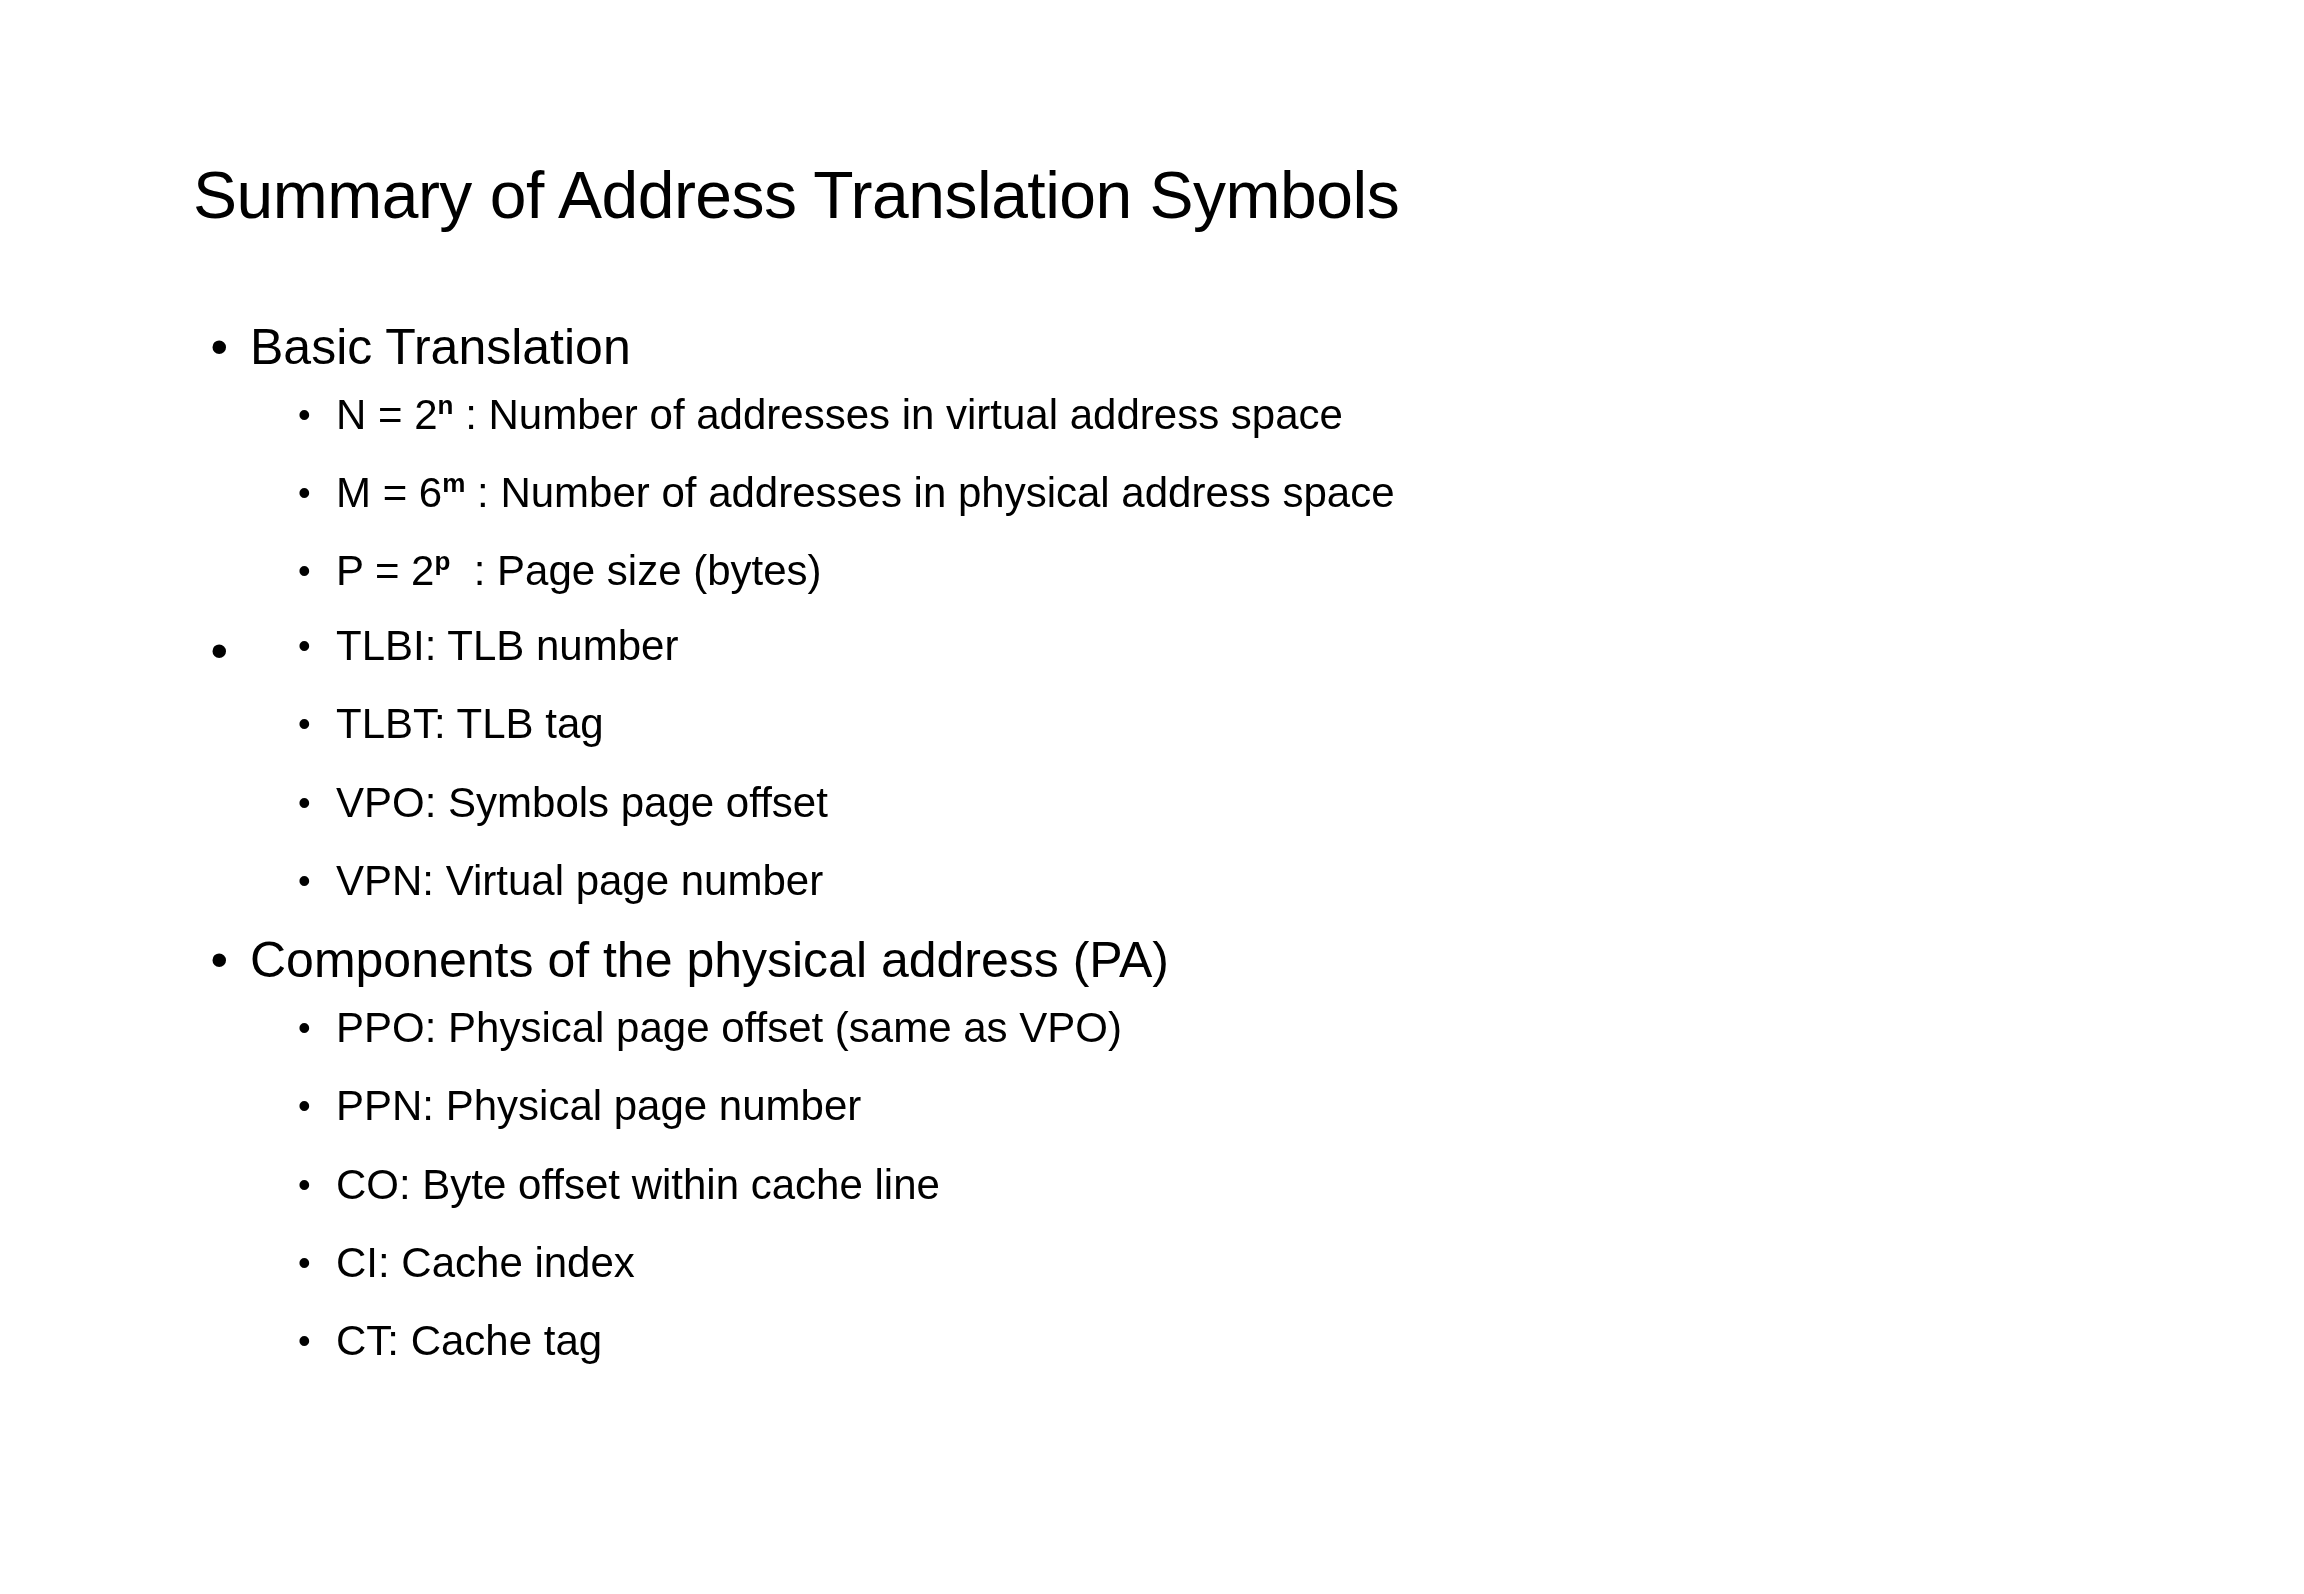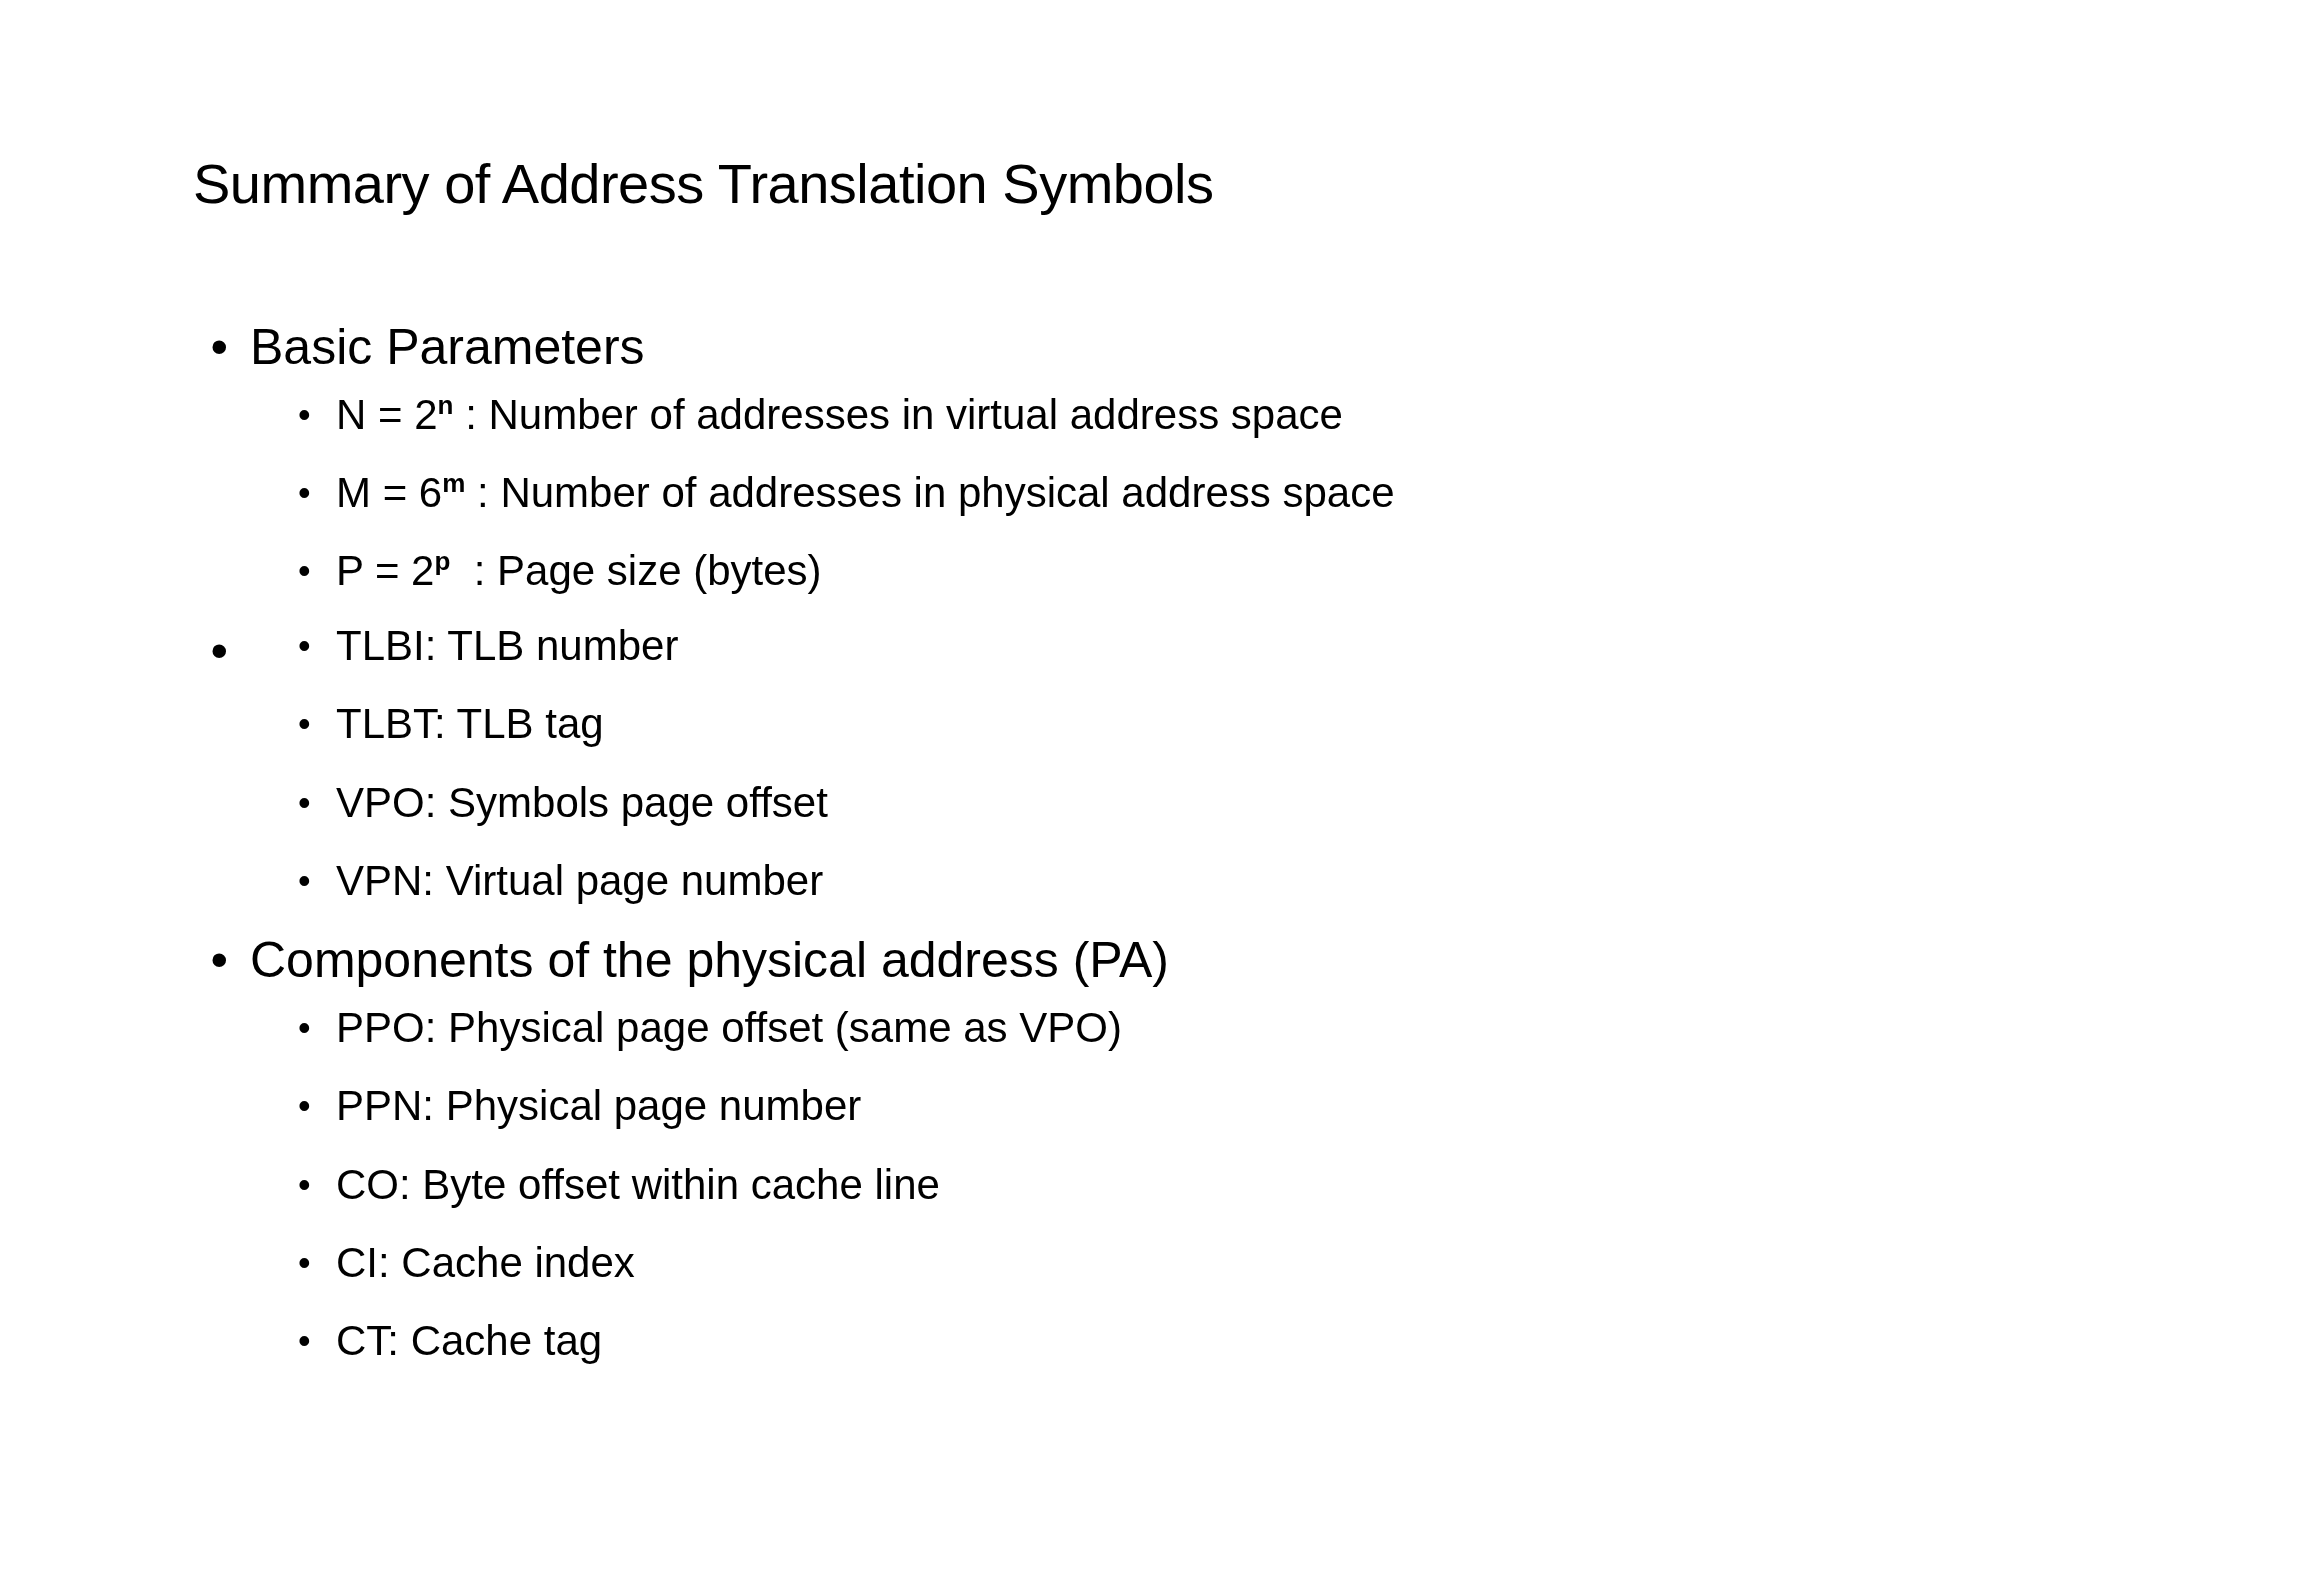--- a/index.html
+++ b/index.html
@@ -22,21 +22,21 @@
     overflow: hidden;
     box-sizing: border-box;
   }
 
   
   .slide-title {
     position: absolute;
     left: 193px;
     top: 115px;
     width: 1962px;
-    font-size: 56px;
+    font-size: 66px;
     line-height: 1.12;
     font-weight: 400;
     letter-spacing: -0.5px;
     color: #000000;
     white-space: nowrap;
   }
 
   
   .body-area {
     position: absolute;
@@ -115,21 +115,21 @@
 <div class="slide">
 
   <h1 class="slide-title">Summary of Address Translation Symbols</h1>
 
   <div class="body-area">
 
     <div class="group">
       <ul class="lvl1">
         <li class="lvl1-item">
           <span class="bullet-dot">•</span>
-          <span>Basic Parameters</span>
+          <span>Basic Translation</span>
         </li>
       </ul>
       <ul class="lvl2">
         <li class="lvl2-item">
           <span class="bullet-dot">•</span>
           <span class="b">N = 2</span><sup class="exp">n</sup><span> : Number of addresses in virtual address space</span>
         </li>
         <li class="lvl2-item">
           <span class="bullet-dot">•</span>
           <span class="b">M = 6</span><sup class="exp">m</sup><span> : Number of addresses in physical address space</span>

